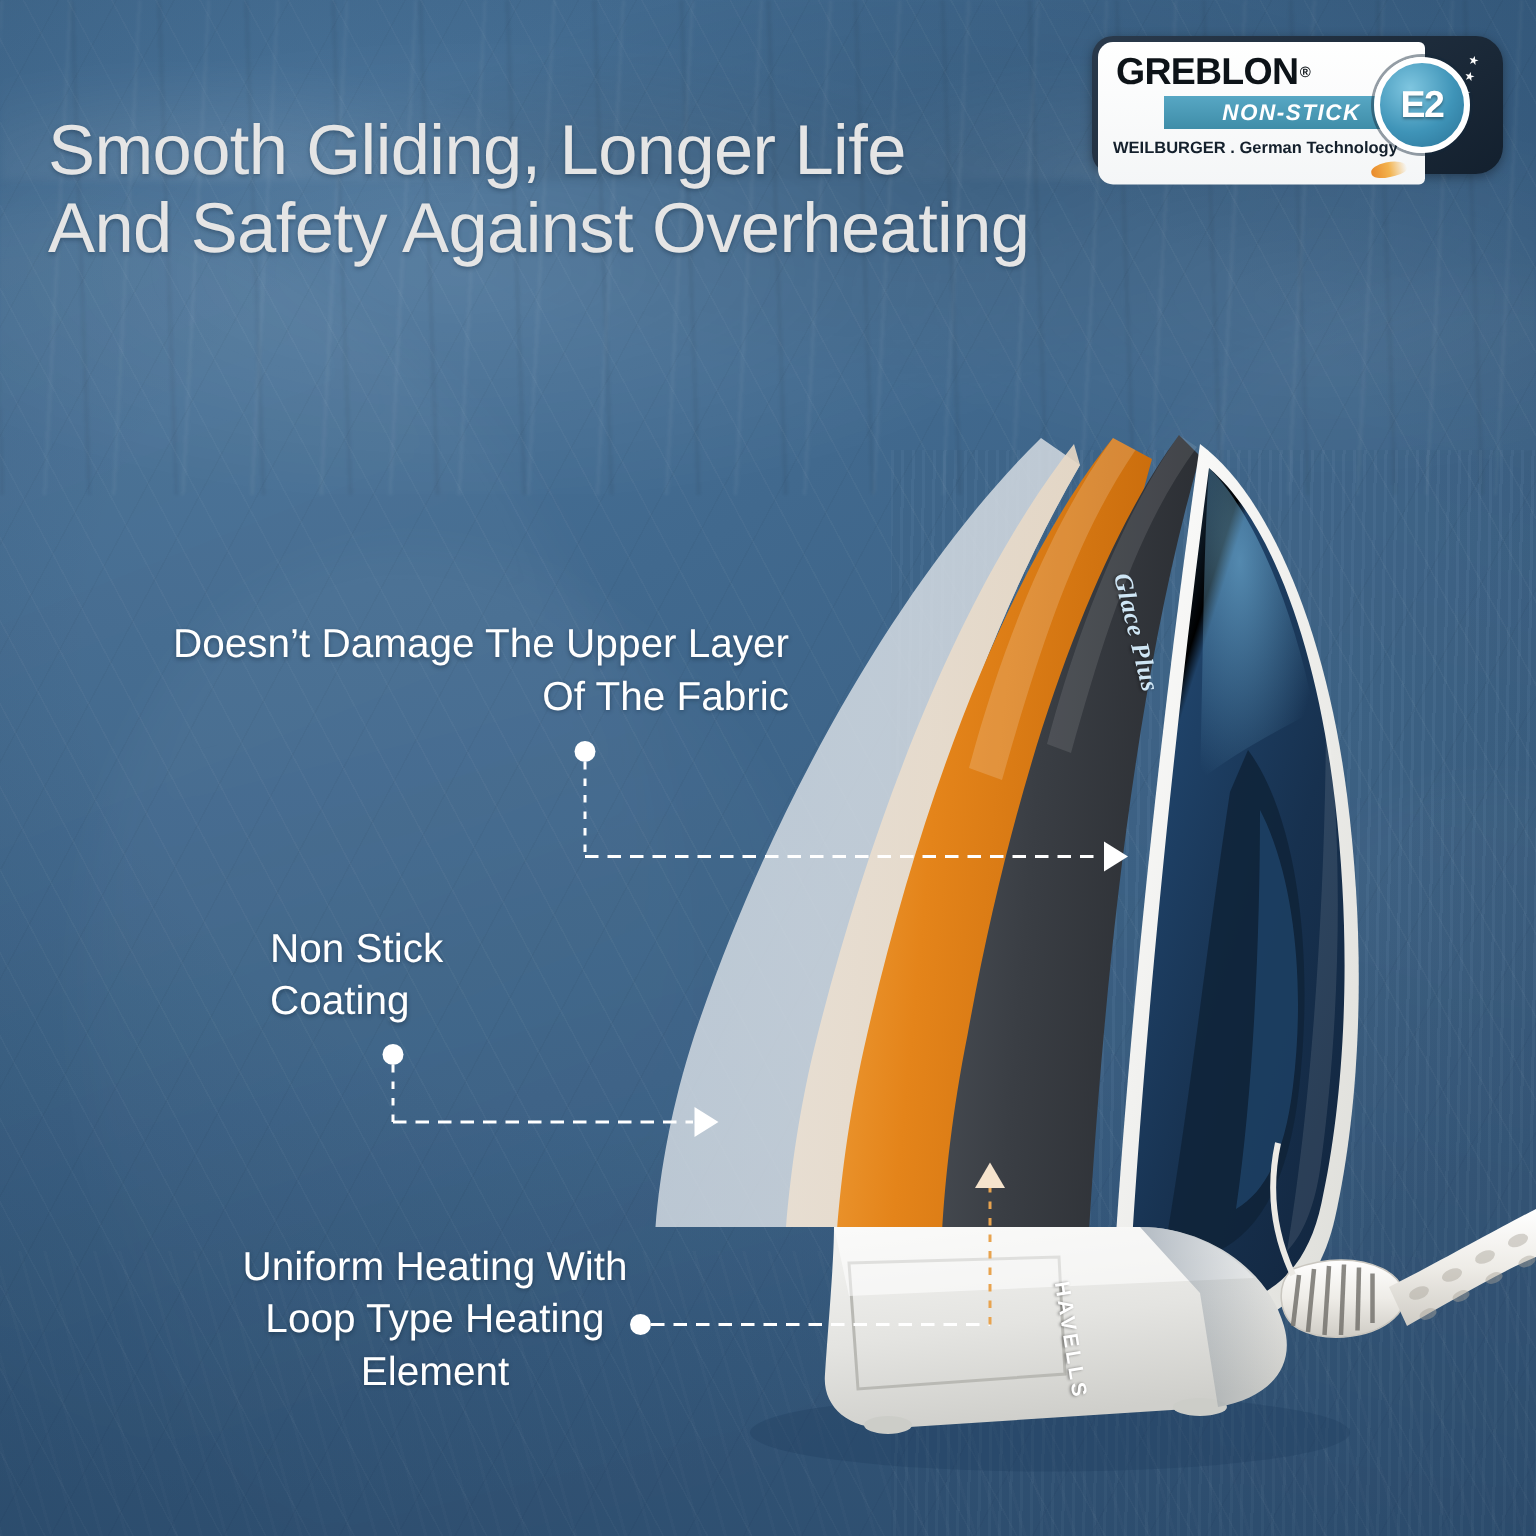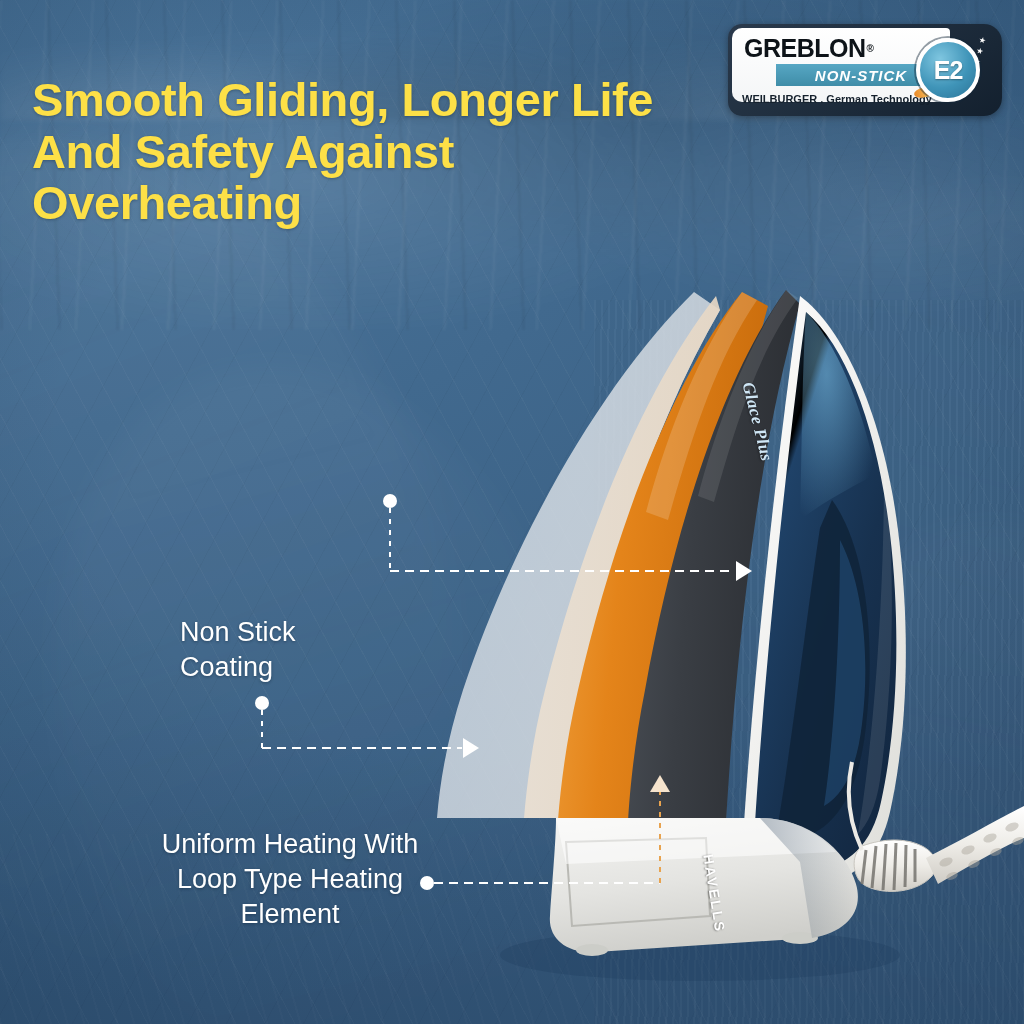--- a/index.html
+++ b/index.html
@@ -83,21 +83,21 @@
     border-radius:14px 18px 18px 14px;
     box-shadow:0 2px 7px rgba(0,0,0,.35);
   }
   .greblon-stars{
     position:absolute; right:12px; top:9px; width:30px; height:74px;
     display:flex; flex-direction:column; align-items:center; justify-content:flex-start;
     gap:3px; padding-top:3px; transform:rotate(14deg);
   }
   .greblon-stars span{ color:#fff; font-size:8px; line-height:8px; }
   .greblon-white{
-    position:absolute; left:4px; top:4px; width:218px; height:74px;
+    position:absolute; left:4px; top:4px; width:218px; height:95px;
     background:linear-gradient(180deg,#ffffff 0%,#f4f6f7 100%);
     border-radius:10px 4px 4px 10px;
   }
   .greblon-word{
     position:absolute; left:12px; top:6px; width:200px; height:28px;
     font-weight:bold; font-size:25px; letter-spacing:-.5px; color:#0d1318;
     font-family:"Liberation Sans", sans-serif;
     display:flex; align-items:center;
   }
   .greblon-word .reg{ font-size:10px; vertical-align:super; margin-left:1px; }
@@ -125,21 +125,21 @@
     border:4px solid #ffffff;
     display:flex; align-items:center; justify-content:center;
     color:#fff; font-weight:bold; font-size:25px; letter-spacing:-1px;
     text-shadow:0 1px 2px rgba(0,0,0,.35);
     box-shadow:0 0 0 2px rgba(20,40,58,.45);
   }
 
   
   #headline{
     position:absolute; left:32px; top:74px; width:660px;
-    color:#fde047; font-weight:bold; font-size:47px; line-height:1.10;
+    color:#e5e5e5; font-weight:normal; font-size:47px; line-height:1.10;
     letter-spacing:-.4px;
     text-shadow:0 1px 3px rgba(12,32,52,.35);
   }
   #subhead{
     position:absolute; left:33px; top:262px; width:560px;
     color:#f2f6f9; font-size:26px; line-height:1.32; font-weight:400;
     text-shadow:0 1px 2px rgba(12,32,52,.35);
   }
 
   .callout{
@@ -367,16 +367,17 @@
       </div>
       <div class="greblon-bar">NON-STICK</div>
       <div class="greblon-sub">WEILBURGER . German Technology</div>
       <div class="greblon-flame"></div>
     </div>
     <div class="greblon-e2">E2</div>
   </div>
 
   <div id="headline">Smooth Gliding, Longer Life And Safety Against Overheating</div>
 
+  <div class="callout" id="callout1">Doesn’t Damage The Upper Layer Of The Fabric</div>
   <div class="callout" id="callout2">Non Stick Coating</div>
   <div class="callout" id="callout3">Uniform Heating With Loop Type Heating Element</div>
 
 </div>
 
 </body></html>

